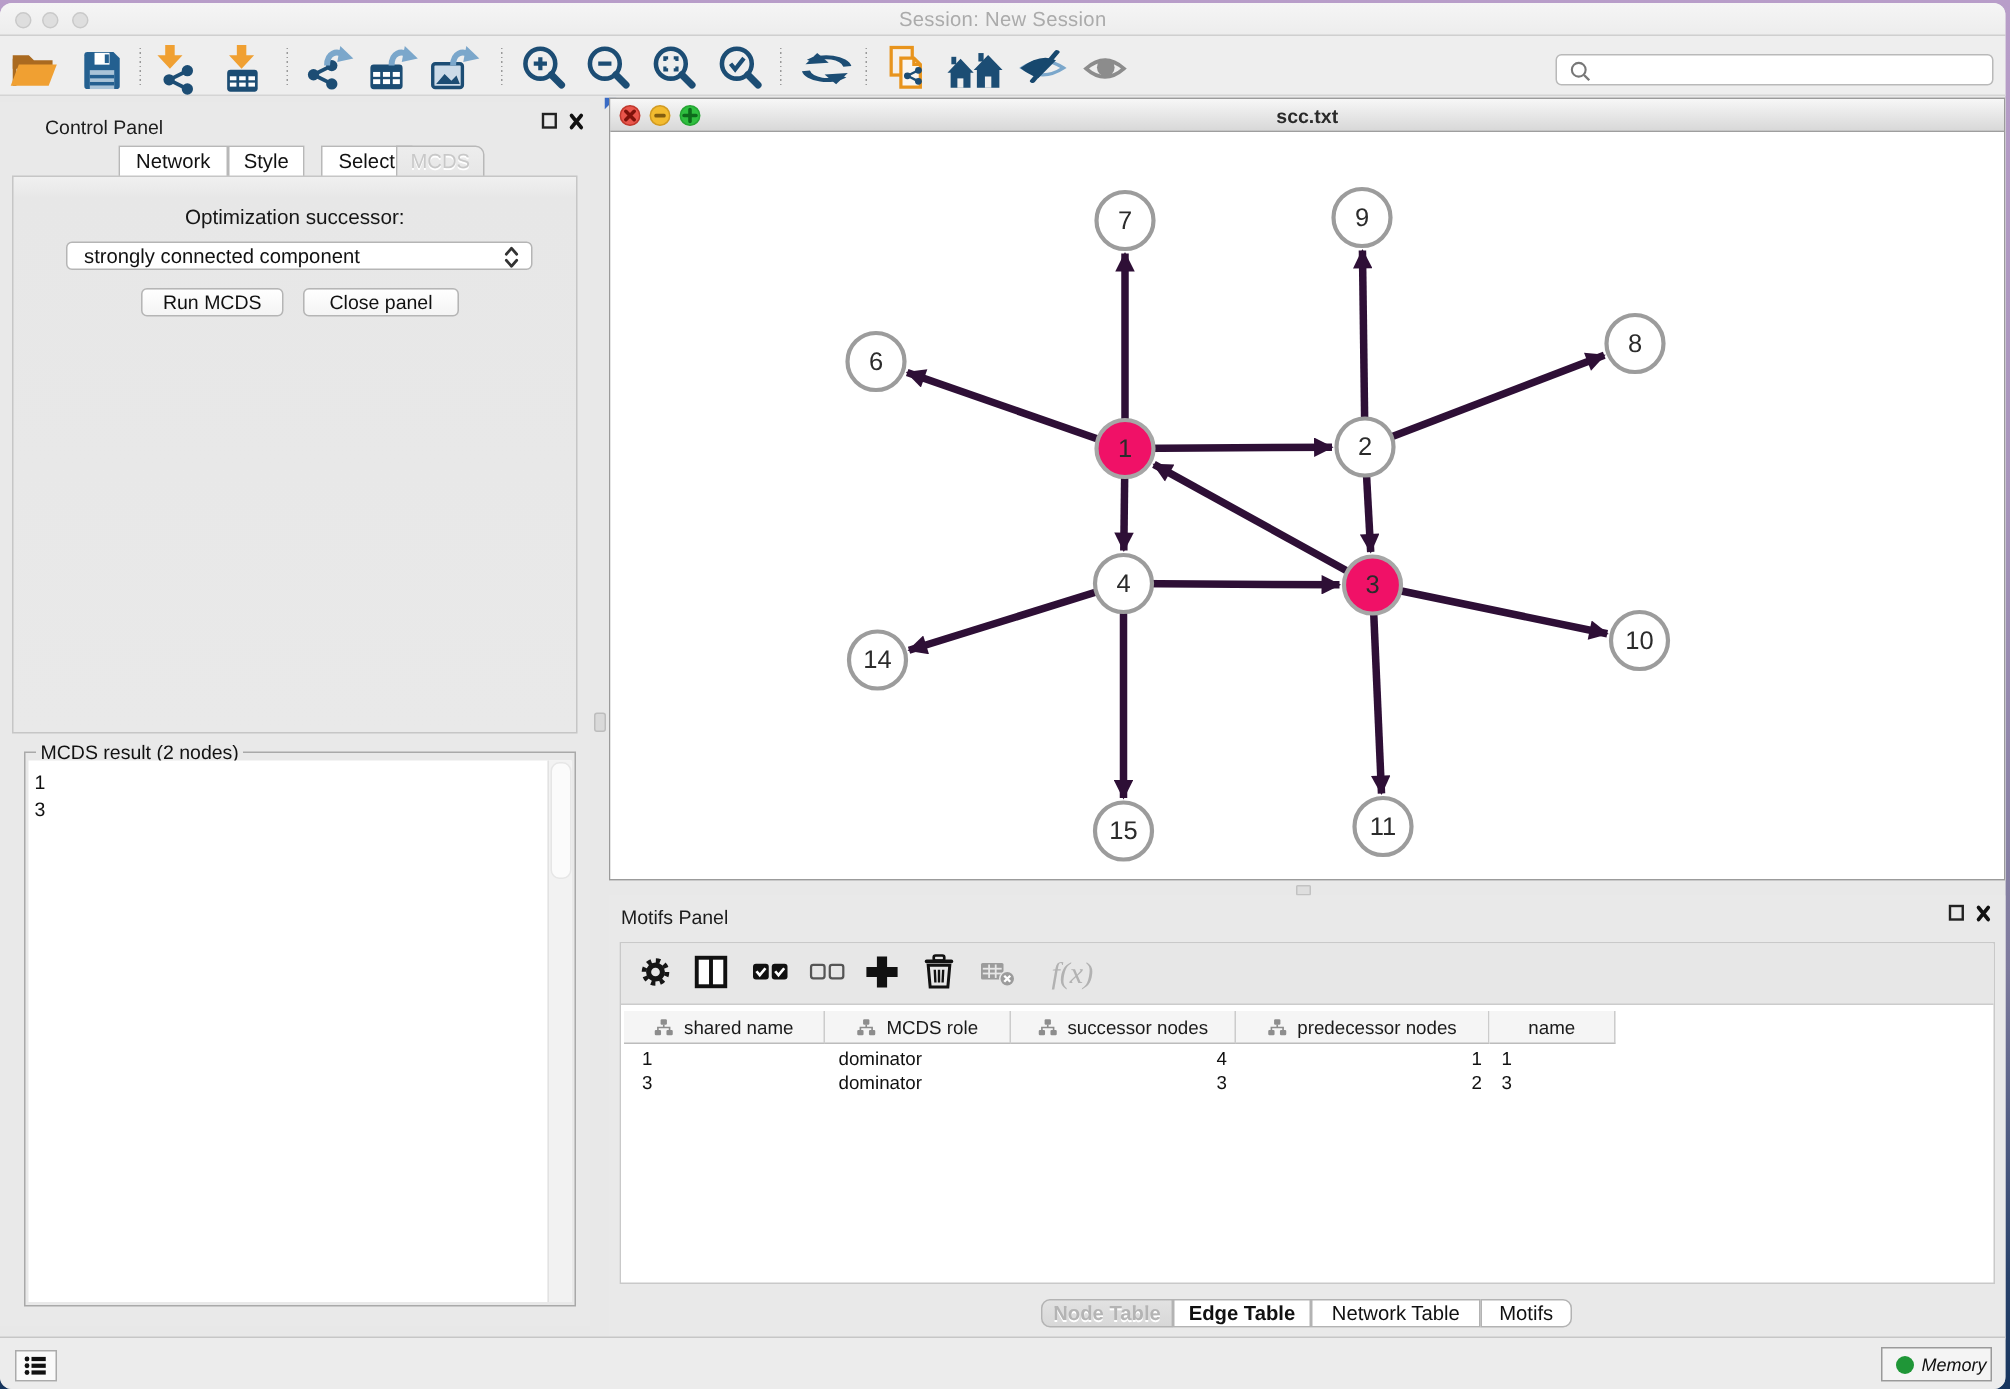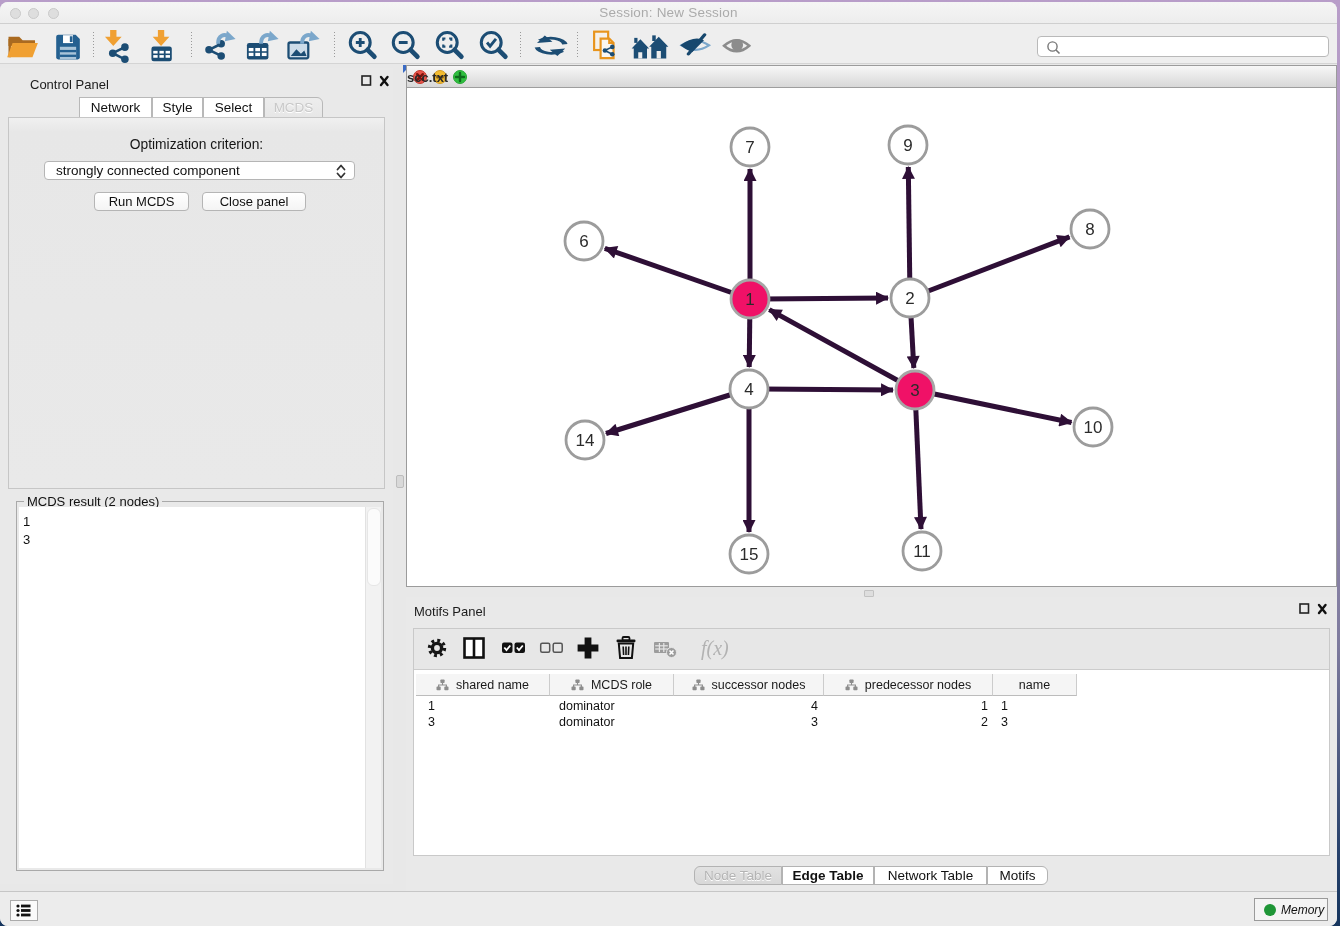--- a/index.html
+++ b/index.html
@@ -51,21 +51,21 @@
        font-size:13px;color:#111;}
   #fsscroll{position:absolute;right:0;top:0;width:15px;height:100%;background:#f2f2f2;
        border-left:1px solid #e2e2e2;}
   #fsthumb{position:absolute;left:1px;top:1px;width:12px;height:76px;background:#fbfbfb;
        border:1px solid #e6e6e6;border-radius:6px;}
   
   #netwin{position:absolute;left:406px;top:-1px;width:931px;height:522px;
        border:1px solid #9b9b9b;box-sizing:border-box;background:#fff;}
   #nettitle{position:absolute;left:0;top:0;width:100%;height:22px;
        background:linear-gradient(#f7f7f7,#d8d8d8);border-bottom:1px solid #9e9e9e;box-sizing:border-box;}
-  #nettext{position:absolute;top:4px;width:100%;text-align:left;font-size:13px;
+  #nettext{position:absolute;top:4px;width:100%;text-align:center;font-size:13px;
        font-weight:bold;color:#2a2a2a;}
   #netcanvas{position:absolute;left:0;top:22px;width:929px;height:498px;background:#fff;}
   
   #tpanel{position:absolute;left:406px;top:531px;width:931px;height:294px;background:#e9e9e9;}
   #tbox{position:absolute;left:7px;top:31px;width:917px;height:228px;background:#fff;
        border:1px solid #c9c9c9;box-sizing:border-box;}
   #ttoolbar{position:absolute;left:0;top:0;width:100%;height:41px;background:#e7e7e7;
        border-bottom:1px solid #cccccc;box-sizing:border-box;}
   #thead{position:absolute;left:2px;top:45px;height:22px;display:flex;
        font-size:12.5px;color:#1a1a1a;}
@@ -230,25 +230,25 @@
       </svg>
     <div id="cpanel">
       <div class="ptitle" style="position:absolute;left:30px;top:9px;">Control Panel</div>
         <svg width="36" height="14" viewBox="0 0 36 14" style="position:absolute;left:360px;top:6px;">
           <rect x="2" y="2" width="8.5" height="9" fill="none" stroke="#222" stroke-width="1.6"></rect>
           <path d="M21,3 L27.5,11 M27.5,3 L21,11" stroke="#111" stroke-width="2.4" stroke-linecap="round"></path>
         </svg>
       <div class="tabs" style="left:0;top:29px;width:100%;height:20px;">
         <div class="tab" style="left:79px;width:73px;">Network</div>
         <div class="tab" style="left:152px;width:51px;">Style</div>
-        <div class="tab" style="left:203px;width:61px;">Select</div>
+        <div class="tab" style="left:214px;width:61px;">Select</div>
         <div class="tab" id="mcdstab" style="left:264px;width:59px;">MCDS</div>
       </div>
       <div id="tabpanel"></div>
-      <div id="optlabel">Optimization criterion:</div>
+      <div id="optlabel">Optimization successor:</div>
       <div id="combo">strongly connected component<svg width="12" height="15" viewBox="0 0 12 15" style="position:absolute;right:7px;top:2px;">
             <path d="M2.5,5.5 L6,1.5 L9.5,5.5" fill="none" stroke="#333" stroke-width="1.8" stroke-linecap="round" stroke-linejoin="round"></path>
             <path d="M2.5,9.5 L6,13.5 L9.5,9.5" fill="none" stroke="#333" stroke-width="1.8" stroke-linecap="round" stroke-linejoin="round"></path>
           </svg></div>
       <div class="btn" style="left:94px;width:95px;">Run MCDS</div>
       <div class="btn" style="left:202px;width:104px;">Close panel</div>
       <div id="fieldset">
         <div id="fslabel">MCDS result (2 nodes)</div>
         <div id="fswhite">
           <div style="position:absolute;left:4px;top:7px;">1</div>
@@ -402,21 +402,21 @@
           </div>
           <div class="trow" style="left:2px;top:85px;width:913px;">
             <span class="tc" style="left:12px;">3</span>
             <span class="tc" style="left:143px;">dominator</span>
             <span class="tc" style="left:330px;width:72px;text-align:right;">3</span>
             <span class="tc" style="left:500px;width:72px;text-align:right;">2</span>
             <span class="tc" style="left:585px;">3</span>
           </div>
       </div>
       <div id="btabs" style="position:absolute;left:288px;top:269px;height:19px;">
-          <div class="btab" style="left:0;width:88px;background:linear-gradient(#e2e2e2,#d8d8d8);color:#b4b4b4;text-shadow:0 1px 0 #fff;border-radius:6px 0 0 6px;">Node Table</div>
+          <div class="btab" style="left:0;width:88px;background:linear-gradient(#e2e2e2,#d8d8d8);color:#b4b4b4;text-shadow:0 1px 0 #fff;border-radius:6px 0 0 6px;font-weight:bold;">Node Table</div>
           <div class="btab" style="left:88px;width:92px;font-weight:bold;">Edge Table</div>
           <div class="btab" style="left:180px;width:113px;">Network Table</div>
           <div class="btab" style="left:293px;width:61px;border-radius:0 6px 6px 0;">Motifs</div>
         </div>
     </div>
   </div>
   <div id="statusbar">
     <div id="listbtn"><svg width="26" height="19" viewBox="0 0 26 19">
           <circle cx="7" cy="5" r="1.6" fill="#111"></circle>
           <rect x="10" y="3.6" width="9.5" height="2.8" fill="#111"></rect>

